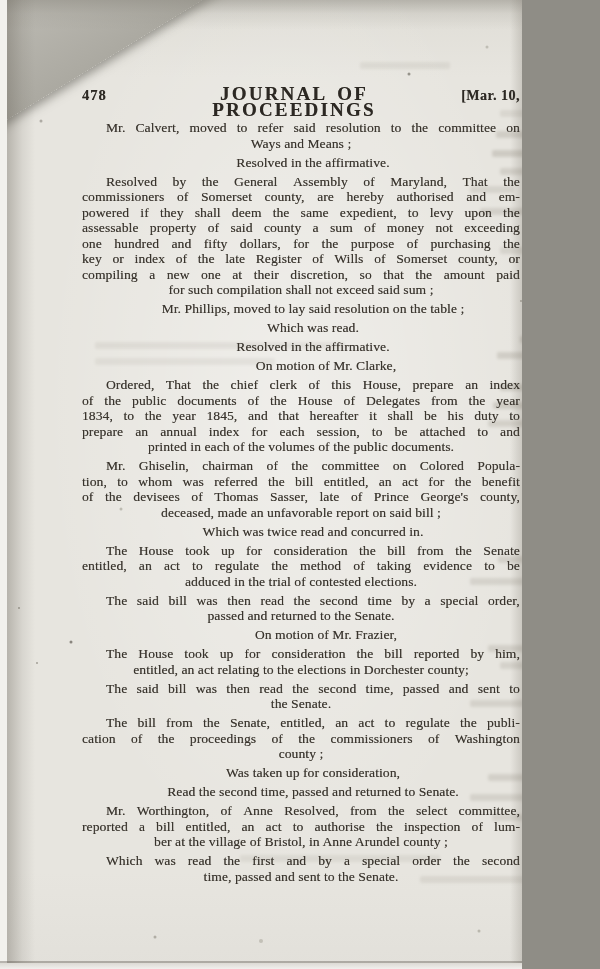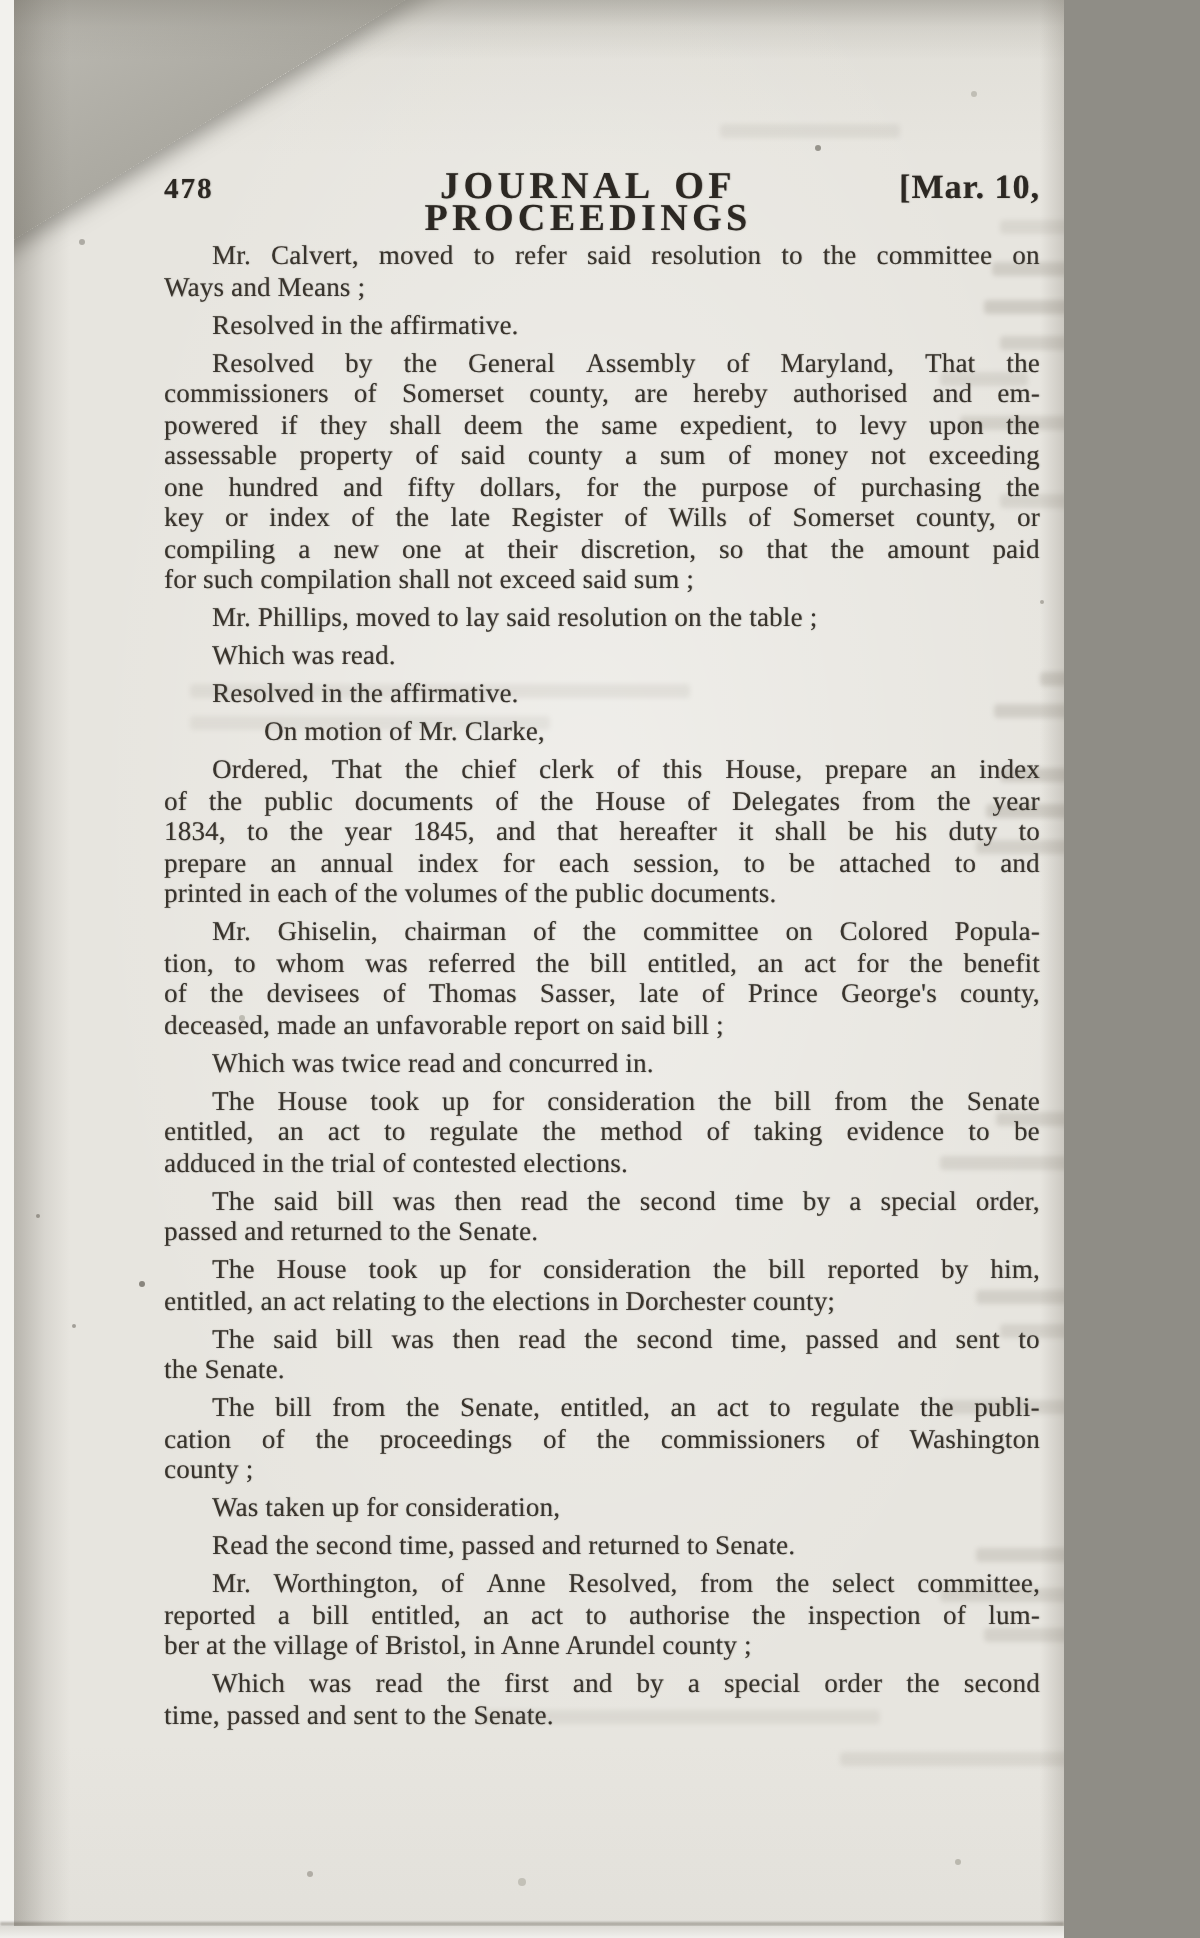--- a/index.html
+++ b/index.html
@@ -2,25 +2,26 @@
 <html><head>
 <meta charset="utf-8">
 <style>
   html,body{margin:0;padding:0;}
   body{
     width:600px;height:969px;overflow:hidden;
     background:#8f8d86;
     font-family:"Liberation Serif","DejaVu Serif",serif;
   }
   .scan{
-    position:relative;width:532px;height:969px;overflow:hidden;
+    position:relative;width:488px;height:969px;overflow:hidden;
     background:
       radial-gradient(ellipse at 55% 42%, rgba(255,255,255,0.35) 0%, rgba(255,255,255,0) 60%),
       linear-gradient(180deg,#dfddd6 0%,#e7e5df 8%,#e7e5df 90%,#e2e0da 100%);
     background-color:#e6e4de;
+    padding-left:34px;
   }
   
   .corner-cut{
     position:absolute;top:-66px;left:-85px;width:330px;height:130px;
     background:linear-gradient(180deg,#c2c0b9 0%,#aba9a1 100%);
     transform:rotate(-31.5deg);
     box-shadow:0 4px 10px rgba(90,88,80,0.55);
   }
   .edge-top{
     position:absolute;left:0;right:0;top:0;height:30px;
@@ -76,24 +77,24 @@
     position:absolute;left:82px;top:86px;width:438px;
     color:#39342d;font-size:13.5px;letter-spacing:0.1px;
     text-shadow:0.2px 0.2px 0.6px rgba(57,52,45,0.55);
   }
   .page-header{
     display:flex;align-items:baseline;font-weight:bold;color:#2c2823;
     height:16px;line-height:16px;margin-bottom:18px;
   }
   .page-num{width:72px;font-size:14.5px;letter-spacing:1px;}
   .header-title{flex:1;text-align:center;font-size:19px;letter-spacing:2.2px;word-spacing:4px;}
-  .header-date{width:86px;text-align:right;font-size:17px;letter-spacing:0.5px;}
+  .header-date{width:86px;text-align:right;font-size:14px;letter-spacing:0.5px;}
   .para{margin-top:3.5px;}
   .para:first-child{margin-top:0;}
-  .line{height:15.5px;line-height:15.5px;white-space:nowrap;}
+  .line{height:15.5px;line-height:15.5px;white-space:nowrap;text-align:center;}
   .line.just{display:flex;justify-content:space-between;white-space:normal;}
   .line.just span{white-space:nowrap;flex:0 0 auto;}
   .indent{padding-left:24px;}
   .indent-deep{padding-left:50px;}
 </style>
 </head>
 <body>
 
 <div class="scan">
 
@@ -412,20 +413,23 @@
             <span>second</span>
             <span>time</span>
             <span>by</span>
             <span>a</span>
             <span>special</span>
             <span>order,</span>
           </div>
           <div class="line">passed and returned to the Senate.</div>
         </div>
         <div class="para">
+          <div class="line indent-deep">On motion of Mr. Frazier,</div>
+        </div>
+        <div class="para">
           <div class="line just indent">
             <span>The</span>
             <span>House</span>
             <span>took</span>
             <span>up</span>
             <span>for</span>
             <span>consideration</span>
             <span>the</span>
             <span>bill</span>
             <span>reported</span>

